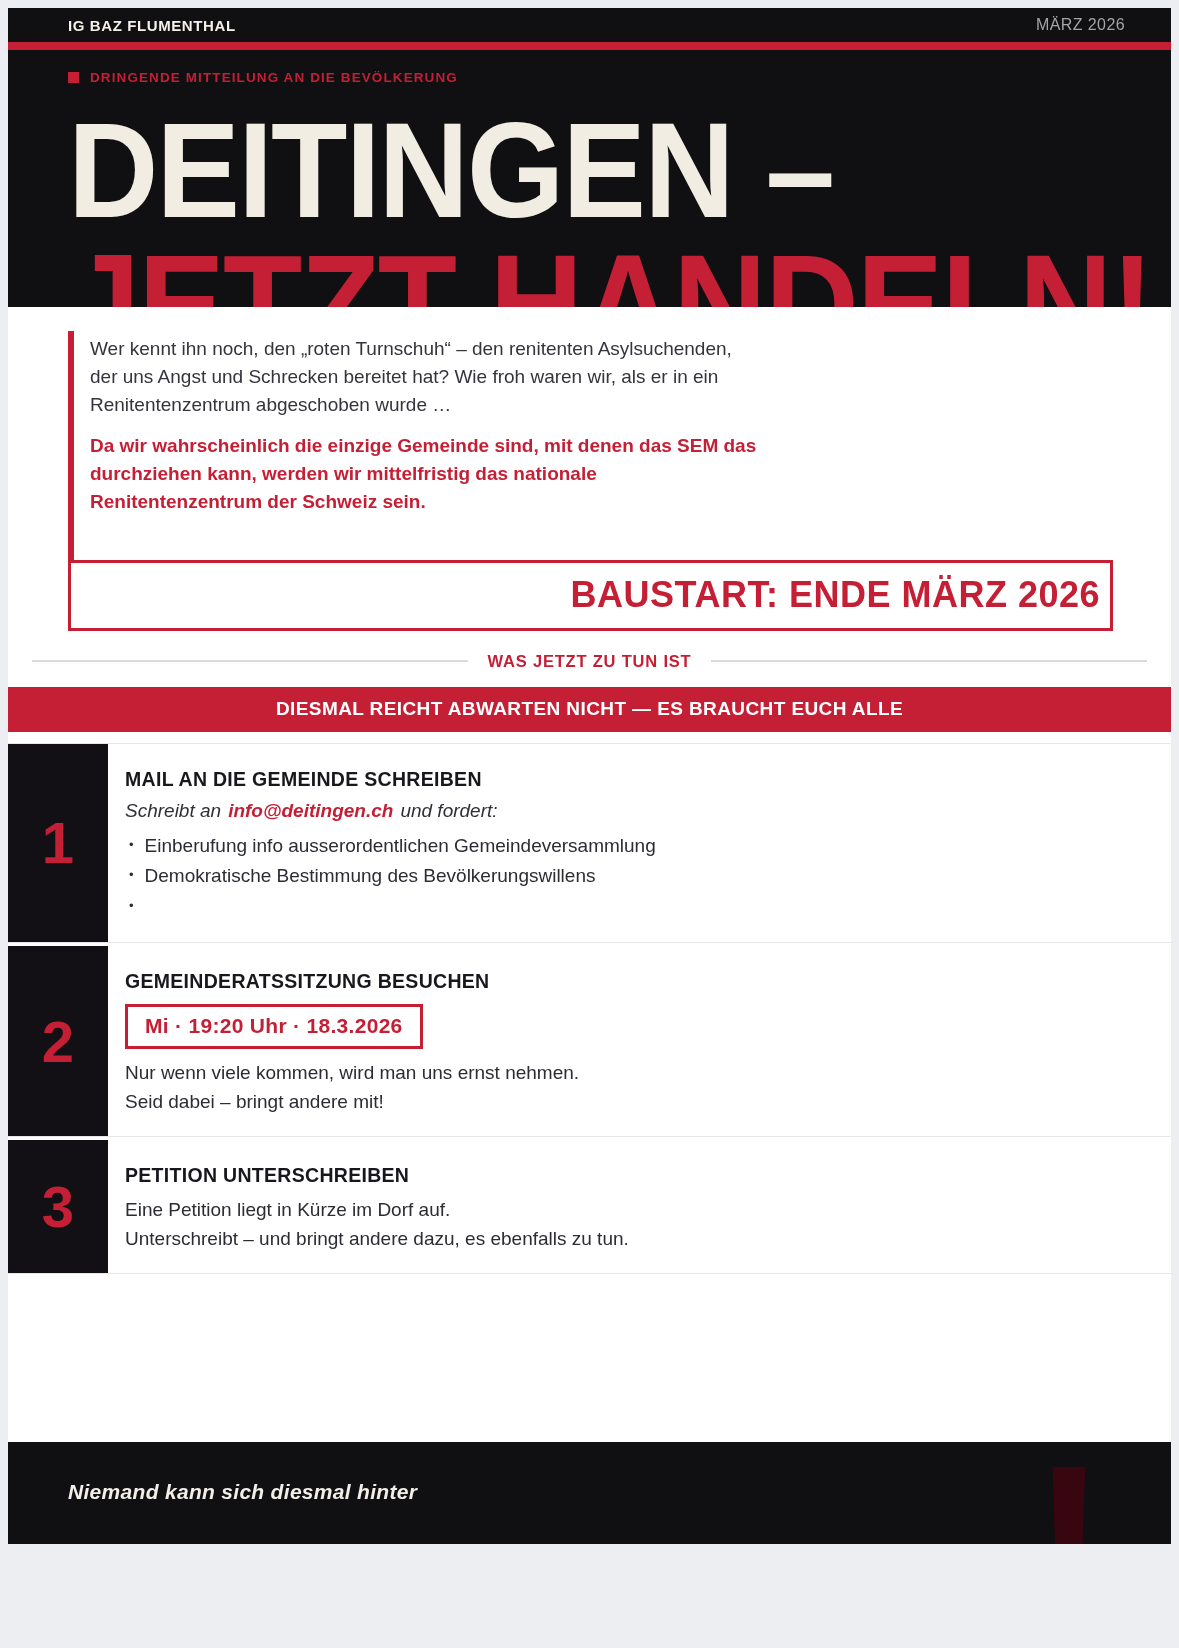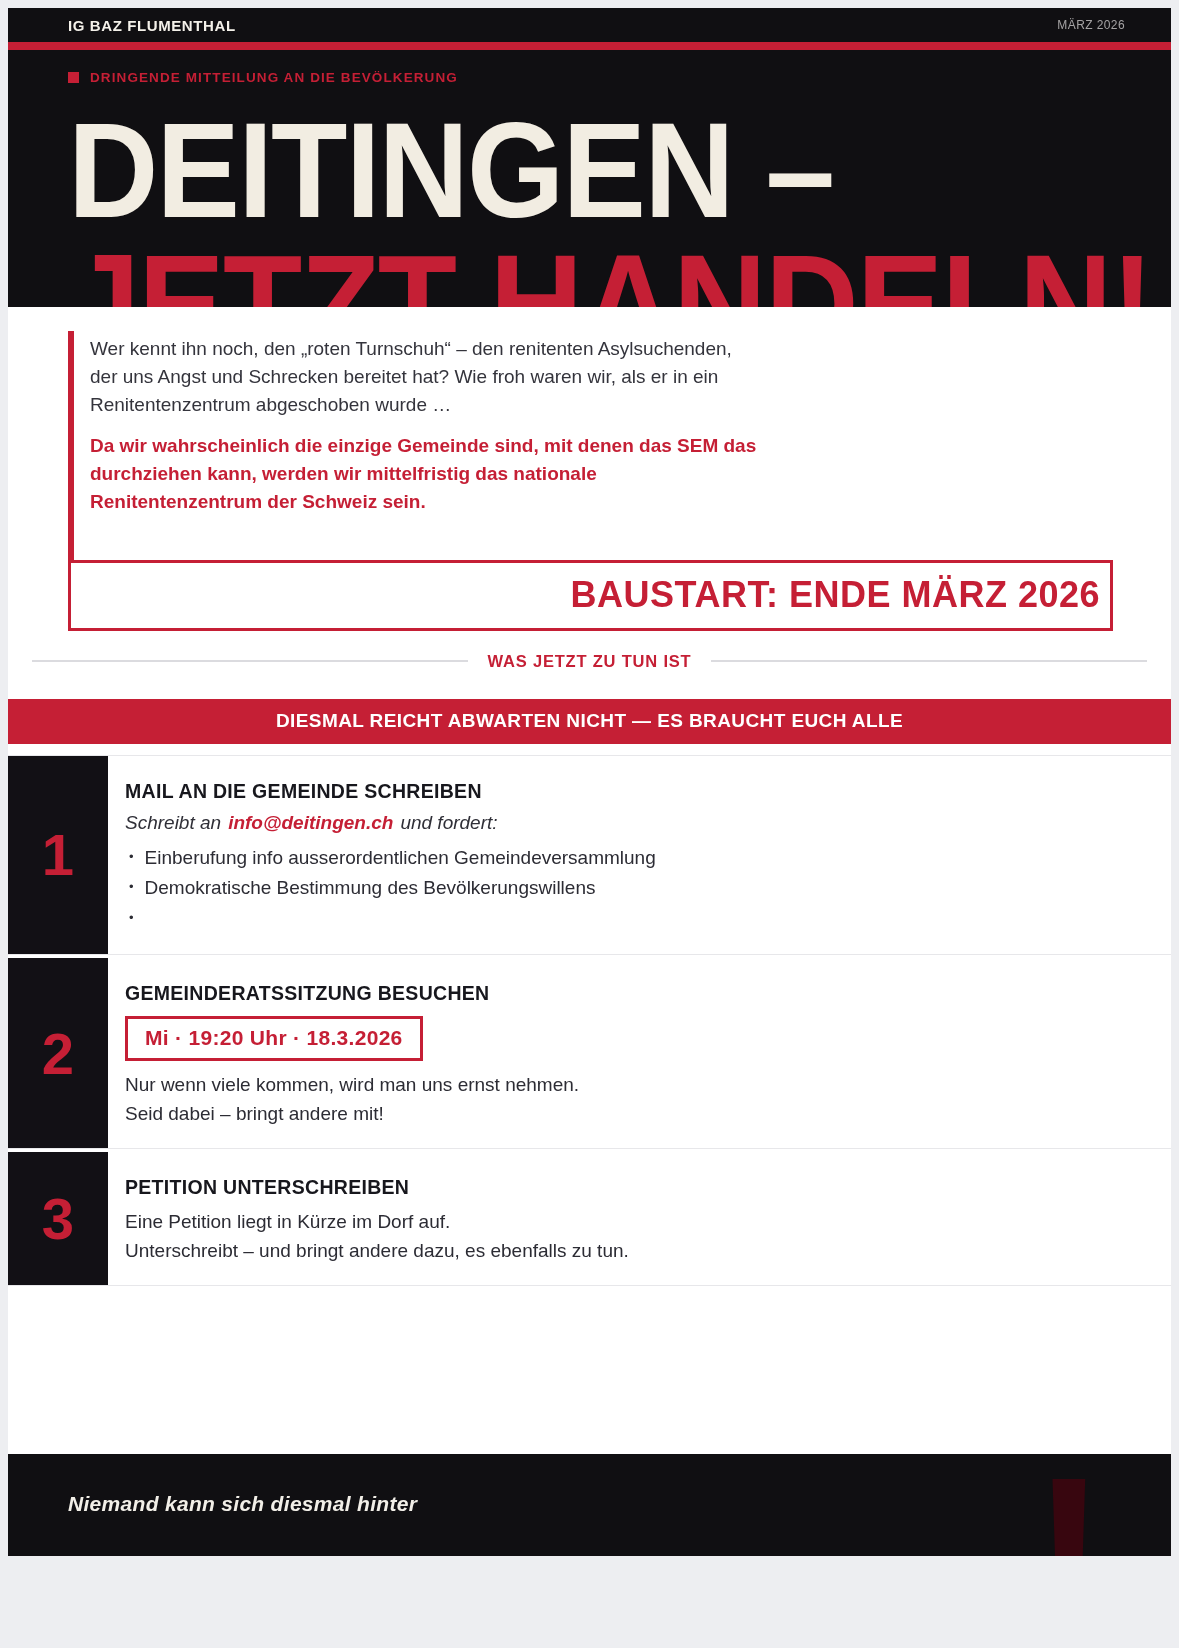--- a/index.html
+++ b/index.html
@@ -25,21 +25,21 @@
   
   .topbar{
     background:var(--black);
     height:34px;
     display:flex;
     justify-content:space-between;
     align-items:center;
     padding:0 46px 0 60px;
   }
   .brand{color:#f4f1ea;font-weight:bold;font-size:15px;letter-spacing:.6px;}
-  .issue{color:#a5a3a4;font-size:12px;letter-spacing:.4px;}
+  .issue{color:#a5a3a4;font-size:16px;letter-spacing:.4px;}
   .stripe{height:8px;background:var(--red);}
 
   
   .hero{
     background:var(--black);
     height:257px;
     padding:20px 0 0 60px;
     overflow:hidden;
   }
   .eyebrow{display:flex;align-items:center;gap:11px;margin-bottom:22px;}
@@ -77,21 +77,21 @@
     font-weight:bold;
     font-size:36px;
     letter-spacing:.5px;
     text-align:right;
     padding:11px 10px 12px;
   }
 
   
   .wasjetzt{
     display:flex;align-items:center;gap:20px;
-    padding:21px 24px 28px;
+    padding:21px 24px 16px;
   }
   .wasjetzt .line{flex:1;height:2px;background:#dbdbdf;}
   .wasjetzt .label{color:var(--red);font-weight:bold;font-size:16.5px;letter-spacing:.8px;white-space:nowrap;}
 
   
   .banner{
     background:var(--red);
     color:#fff;
     text-align:center;
     font-weight:bold;

